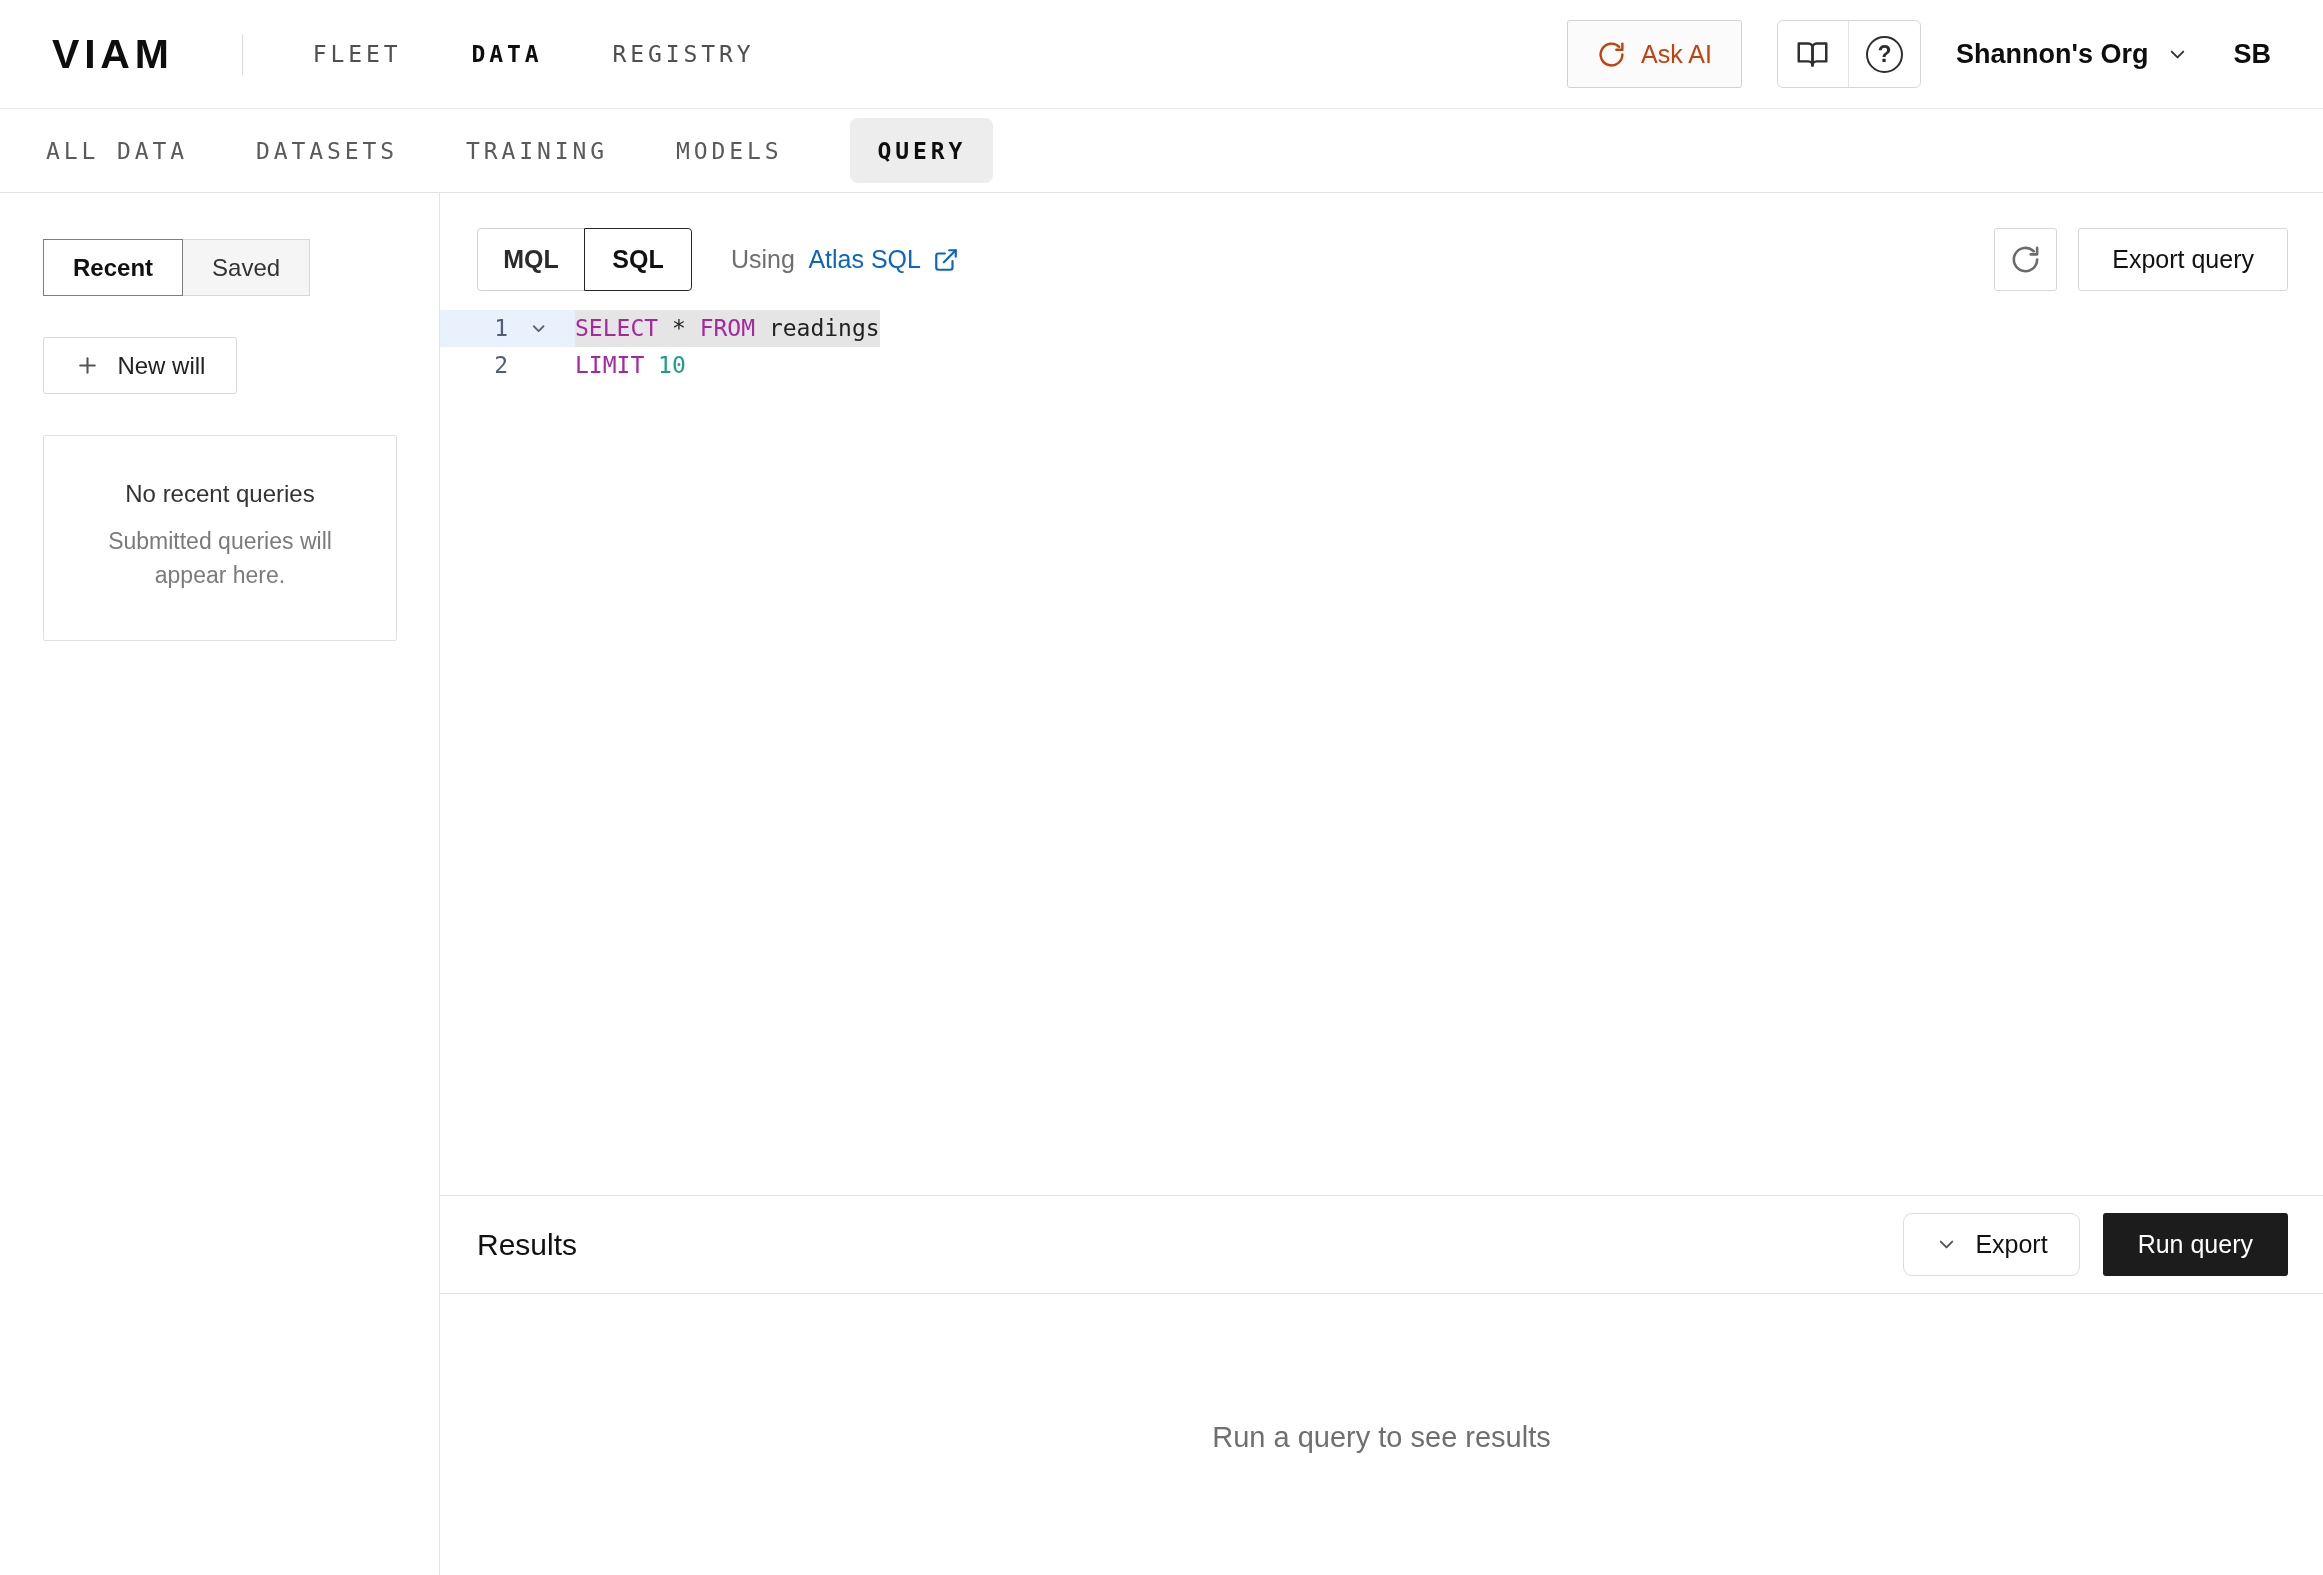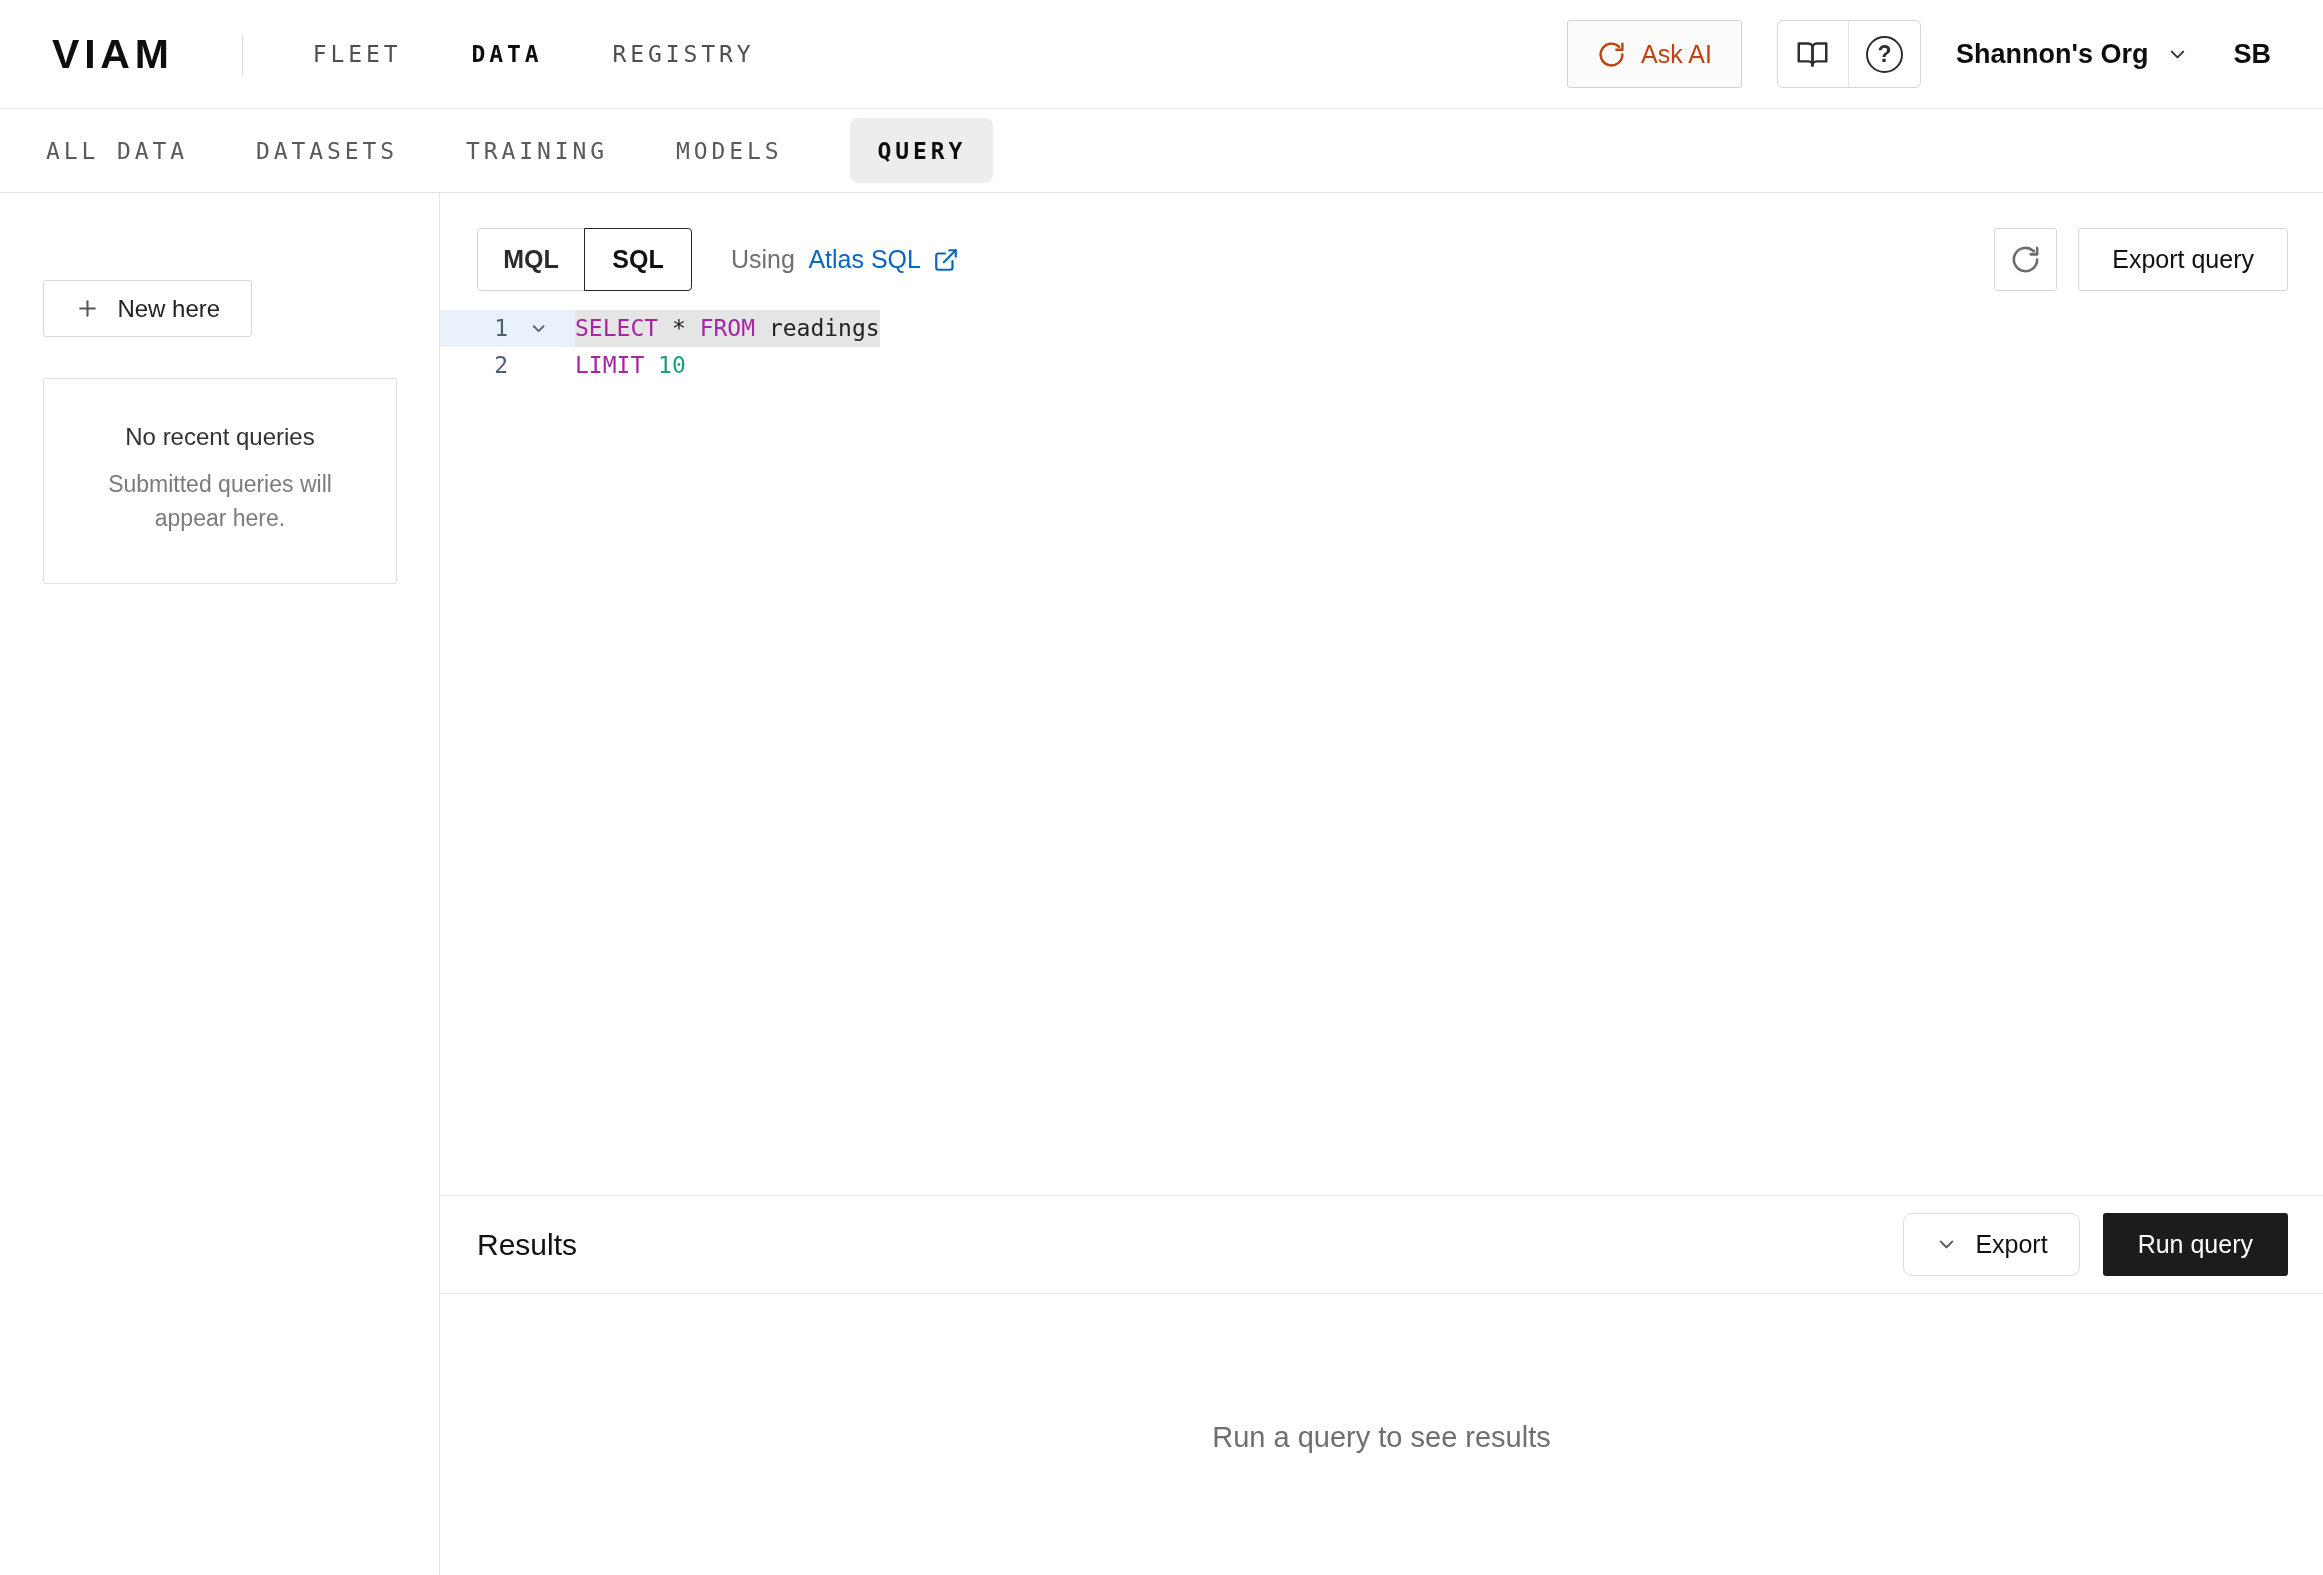--- a/index.html
+++ b/index.html
@@ -238,29 +238,33 @@
   <div class="sub-item">ALL DATA</div>
   <div class="sub-item">DATASETS</div>
   <div class="sub-item">TRAINING</div>
   <div class="sub-item">MODELS</div>
   <div class="sub-item active">QUERY</div>
 </div>
 
 <div class="main">
 
   <div class="sidebar">
+    <div class="seg">
+      <div class="seg-tab active">Recent</div>
+      <div class="seg-tab">Saved</div>
+    </div>
     <div>
       <button class="new-query-btn">
         <span style="display:flex;">
           <svg width="25" height="25" viewBox="0 0 24 24" fill="none" stroke="currentColor" stroke-width="2" stroke-linecap="round">
               <line x1="12" y1="5" x2="12" y2="19"></line>
               <line x1="5" y1="12" x2="19" y2="12"></line>
             </svg>
         </span>
-        <span>New here</span>
+        <span>New will</span>
       </button>
     </div>
     <div class="empty-queries-box">
       <div class="empty-queries-title">No recent queries</div>
       <div class="empty-queries-sub">Submitted queries will appear here.</div>
     </div>
   </div>
 
   <div class="content">
 

